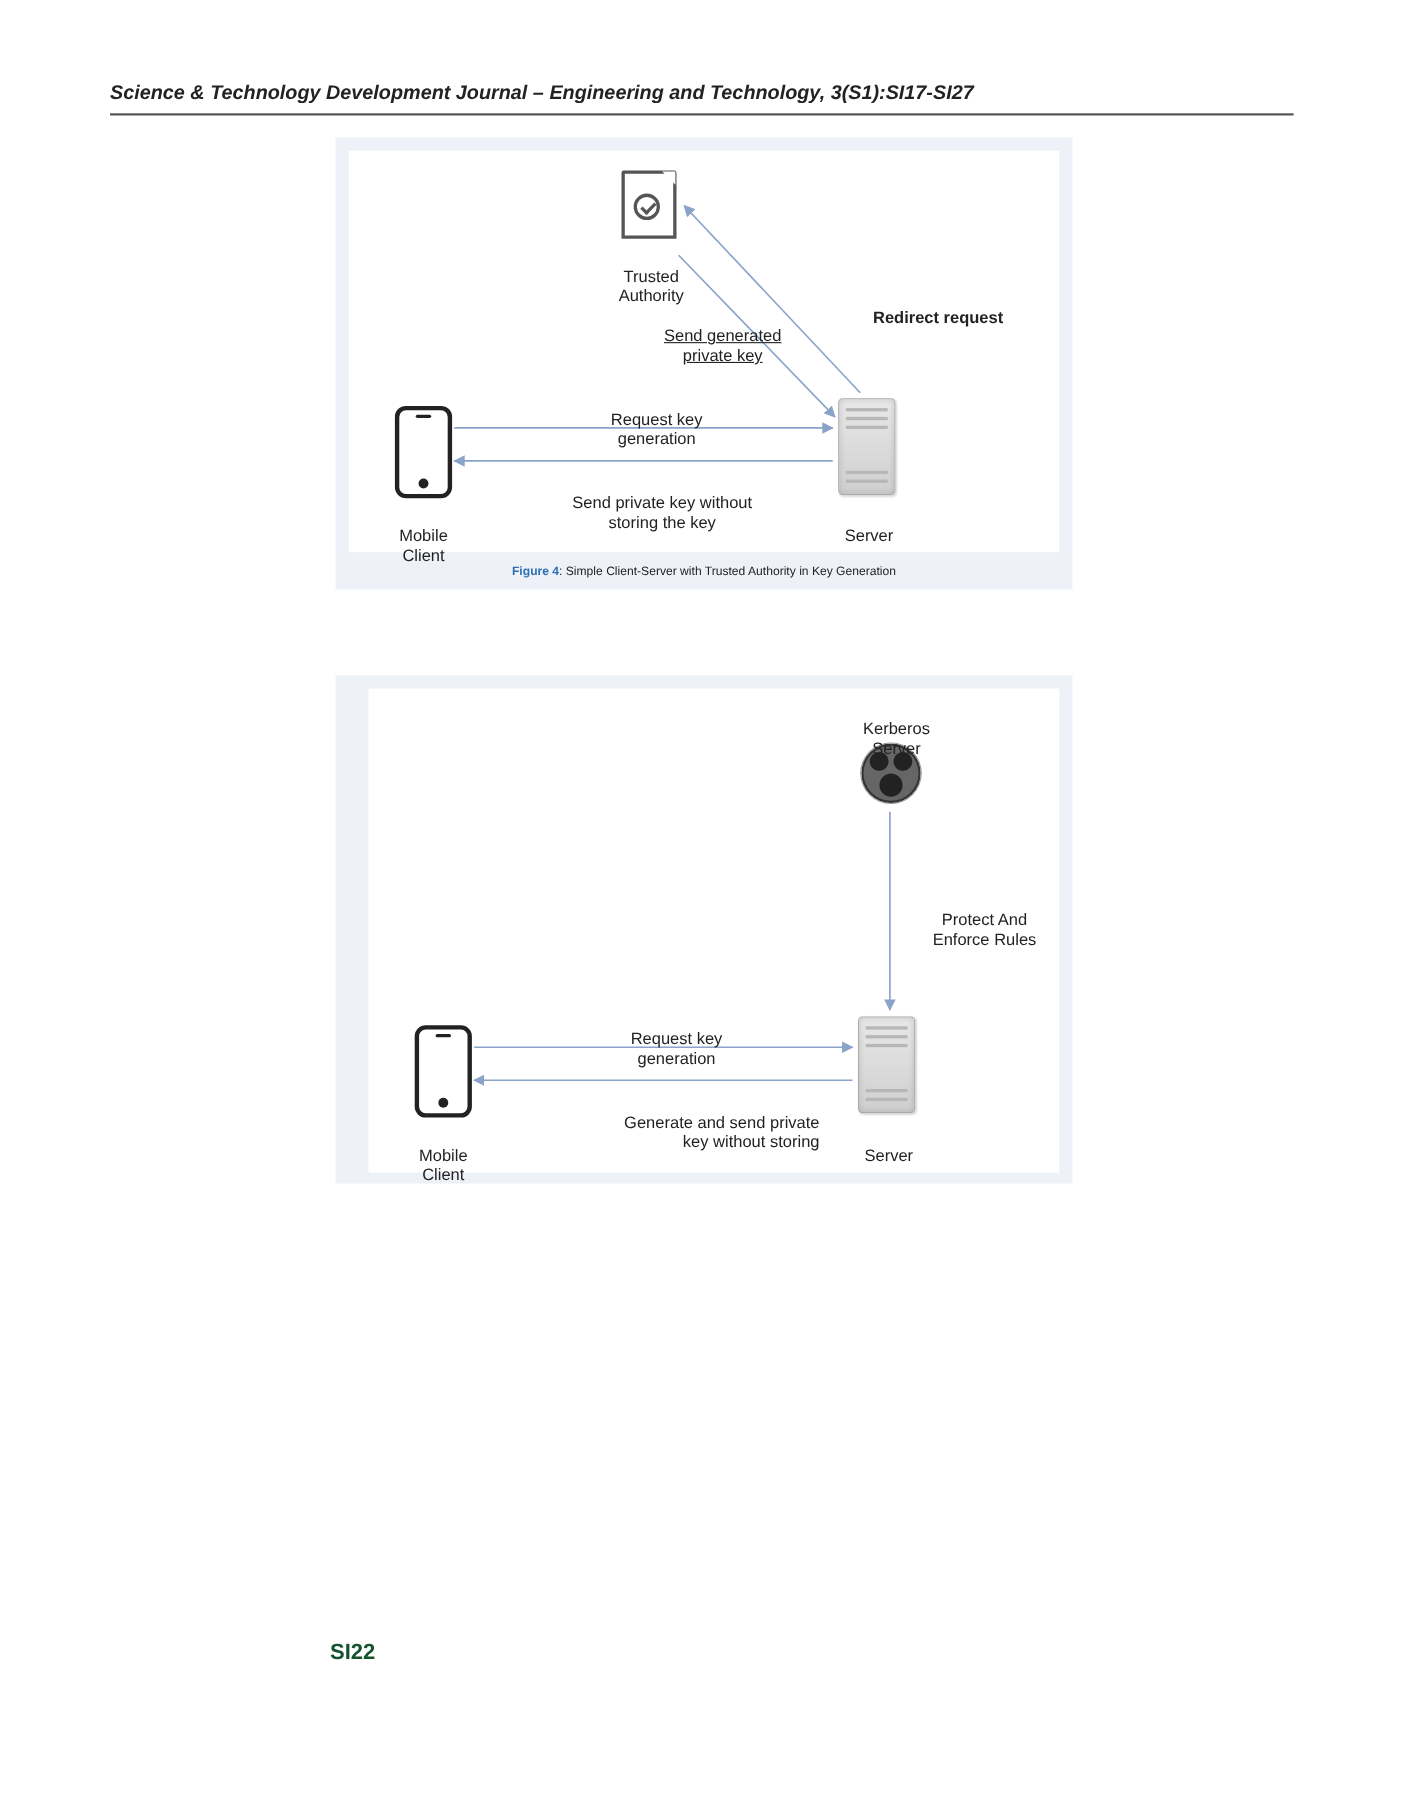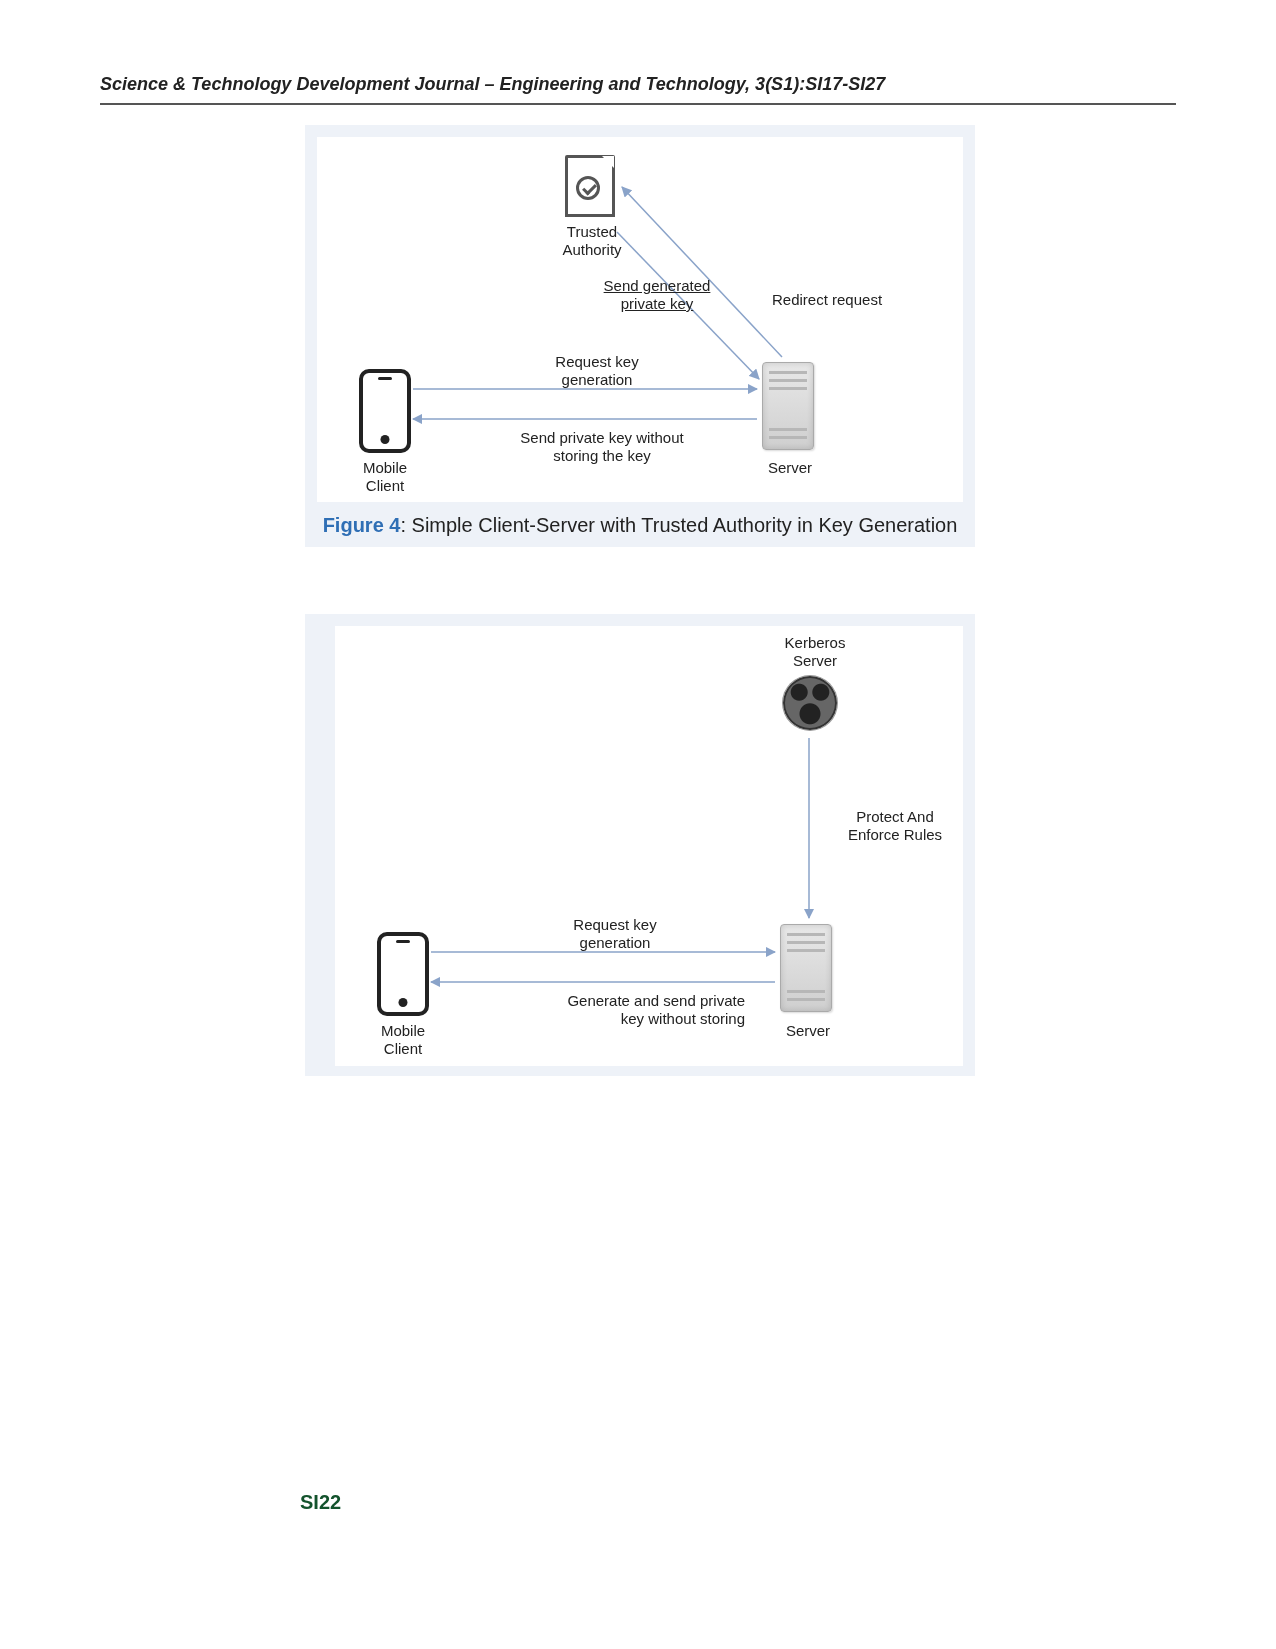--- a/index.html
+++ b/index.html
@@ -34,21 +34,21 @@
     background: #eef2f8;
     padding: 12px 12px 10px 12px;
   }
   .figure-body {
     background: #fff;
     width: 100%;
     position: relative;
   }
   .caption {
     text-align: center;
-    font-size: 20px;
+    font-size: 11px;
     padding-top: 12px;
   }
   .caption .lbl {
     color: #2f6fb5;
     font-weight: 700;
   }
   .page-number {
     position: absolute;
     left: 300px;
     bottom: 60px;
@@ -58,20 +58,21 @@
   }
 
   
   .dgtext {
     position: absolute;
     font-size: 15px;
     color: #222;
     text-align: center;
     line-height: 1.2;
     white-space: pre;
+    margin-top: 20px;
   }
 
   
   .phone {
     position: absolute;
     width: 44px;
     height: 76px;
     border: 4px solid #222;
     border-radius: 10px;
     background: #fff;
@@ -193,21 +194,21 @@
 
         <line x1="465" y1="220" x2="305" y2="50" stroke="#8aa3c9" stroke-width="1.5" marker-end="url(#ah1)"></line>
 
         <line x1="300" y1="95" x2="442" y2="242" stroke="#8aa3c9" stroke-width="1.5" marker-end="url(#ah1)"></line>
 
         <line x1="96" y1="252" x2="440" y2="252" stroke="#8aa3c9" stroke-width="1.5" marker-end="url(#ah1)"></line>
 
         <line x1="440" y1="282" x2="96" y2="282" stroke="#8aa3c9" stroke-width="1.5" marker-end="url(#ah1)"></line>
       </svg>
 
-      <div class="dgtext" style="left:455px; top:154px; width:140px; text-align:left;">Redirect request</div>
+      <div class="dgtext" style="left:455px; top:124px; width:140px; text-align:right;font-weight:bold;">Redirect request</div>
       <div class="dgtext" style="left:270px; top:140px; width:140px;text-decoration:underline;">Send generated
 private key</div>
       <div class="dgtext" style="left:205px; top:216px; width:150px;">Request key
 generation</div>
       <div class="dgtext" style="left:170px; top:292px; width:230px;">Send private key without
 storing the key</div>
     </div>
 
     <div class="caption">
       <span class="lbl">Figure 4</span><span>: Simple Client-Server with Trusted Authority in Key Generation</span>

